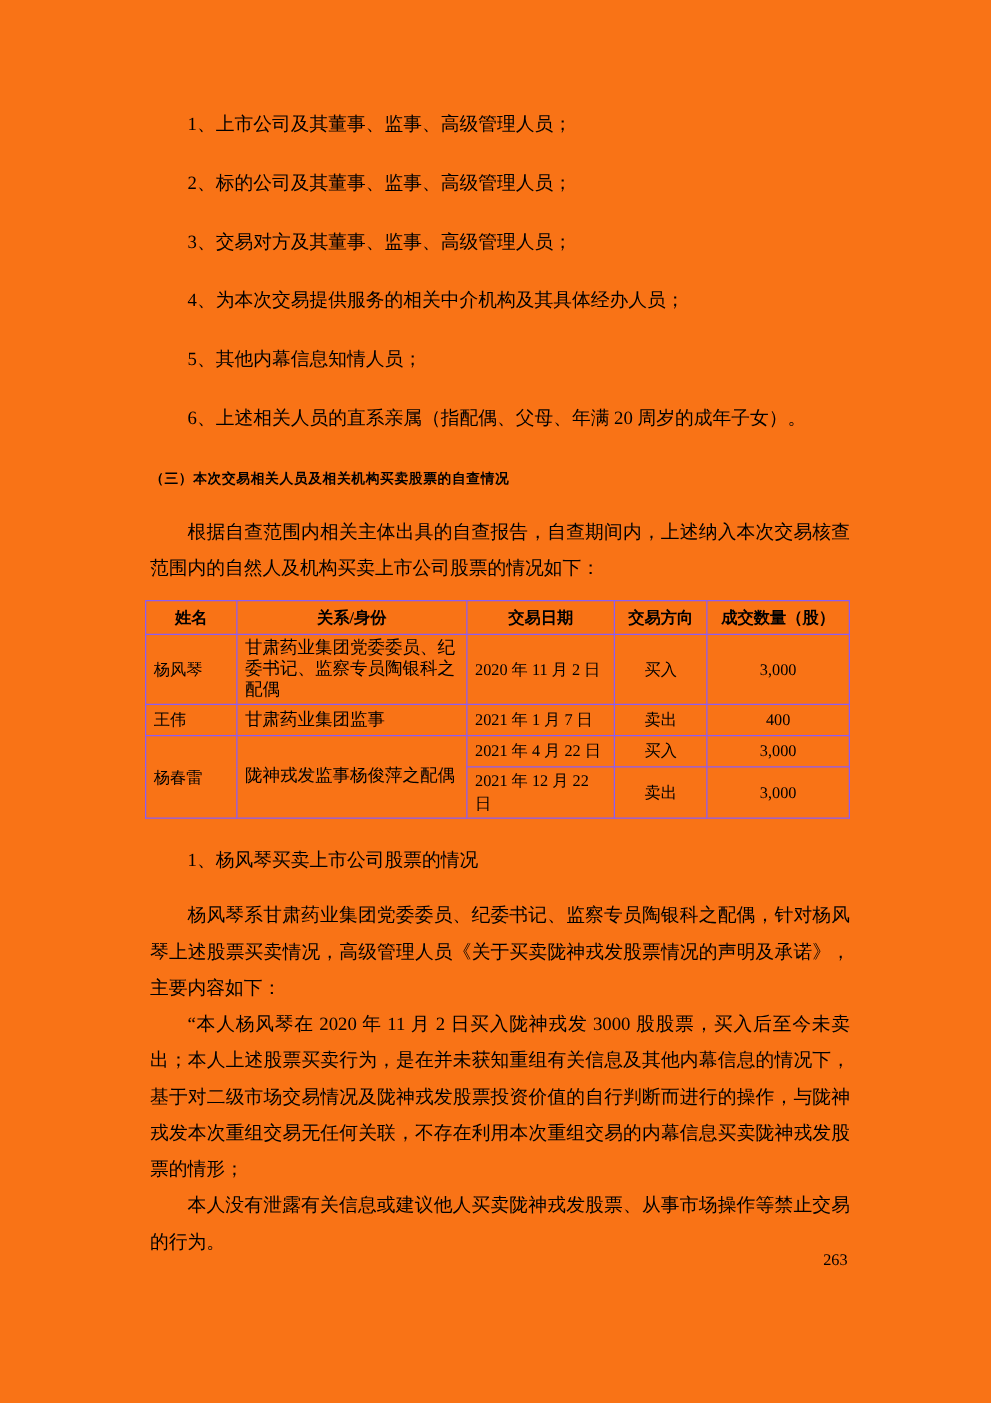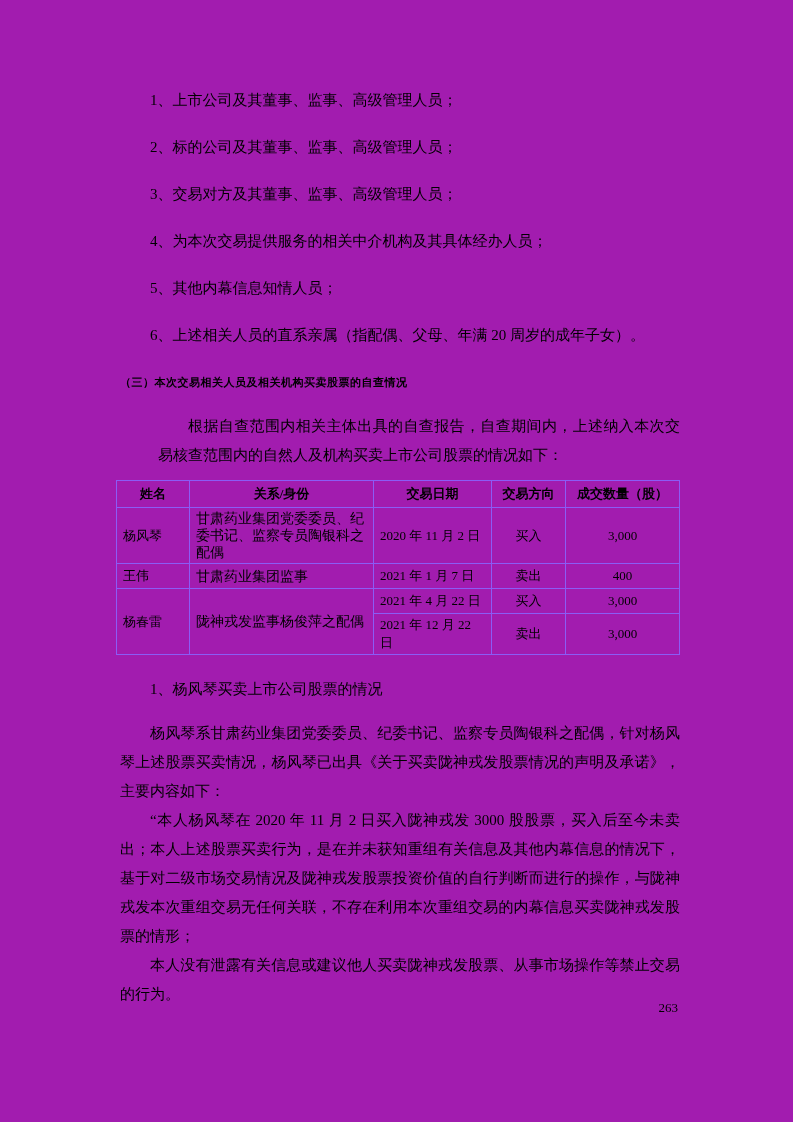--- a/index.html
+++ b/index.html
@@ -1,20 +1,20 @@
 <!DOCTYPE html>
 <html><head>
 <meta charset="utf-8">
 <style>
   html, body { margin: 0; padding: 0; background: #e8e8e8; }
   .page {
     width: 793px;
     height: 1122px;
     margin: 0 auto;
-    background: #a21caf;
+    background: #f97316;
     position: relative;
     font-family: "Liberation Serif", "DejaVu Serif", serif;
     color: #000000;
     box-sizing: border-box;
     overflow: hidden;
   }
   .content {
     position: absolute;
     left: 120px;
     right: 113px;
@@ -34,21 +34,21 @@
     margin: 26px 0 0 0;
     letter-spacing: 0.5px;
   }
   .para {
     font-size: 15px;
     line-height: 29px;
     text-indent: 2em;
     text-align: justify;
     margin: 0;
   }
-  .intro-para { margin-top: 22px; margin-left: 38px; }
+  .intro-para { margin-top: 22px; }
   .self-table {
     border-collapse: collapse;
     width: 563px;
     margin: 10px 0 0 -4px;
     font-size: 13px;
     table-layout: fixed;
   }
   .self-table th, .self-table td {
     border: 1px solid #8b5cf6;
     padding: 2px 6px;
@@ -137,21 +137,21 @@
       <tr>
         <td class="cell-left">2021 年 12 月 22 日</td>
         <td class="cell-ctr">卖出</td>
         <td class="cell-ctr">3,000</td>
       </tr>
     </tbody>
       </table>
 
     <p class="sub-item">1、杨风琴买卖上市公司股票的情况</p>
 
-    <p class="para para-block">杨风琴系甘肃药业集团党委委员、纪委书记、监察专员陶银科之配偶，针对杨风琴上述股票买卖情况，杨风琴已出具《关于买卖陇神戎发股票情况的声明及承诺》，主要内容如下：</p>
+    <p class="para para-block">杨风琴系甘肃药业集团党委委员、纪委书记、监察专员陶银科之配偶，针对杨风琴上述股票买卖情况，高级管理人员《关于买卖陇神戎发股票情况的声明及承诺》，主要内容如下：</p>
 
     <p class="para quote-block">“本人杨风琴在 2020 年 11 月 2 日买入陇神戎发 3000 股股票，买入后至今未卖出；本人上述股票买卖行为，是在并未获知重组有关信息及其他内幕信息的情况下，基于对二级市场交易情况及陇神戎发股票投资价值的自行判断而进行的操作，与陇神戎发本次重组交易无任何关联，不存在利用本次重组交易的内幕信息买卖陇神戎发股票的情形；</p>
 
     <p class="para quote-block">本人没有泄露有关信息或建议他人买卖陇神戎发股票、从事市场操作等禁止交易的行为。</p>
 
   </div>
 
   <div class="page-number">263</div>
 </div>
 

